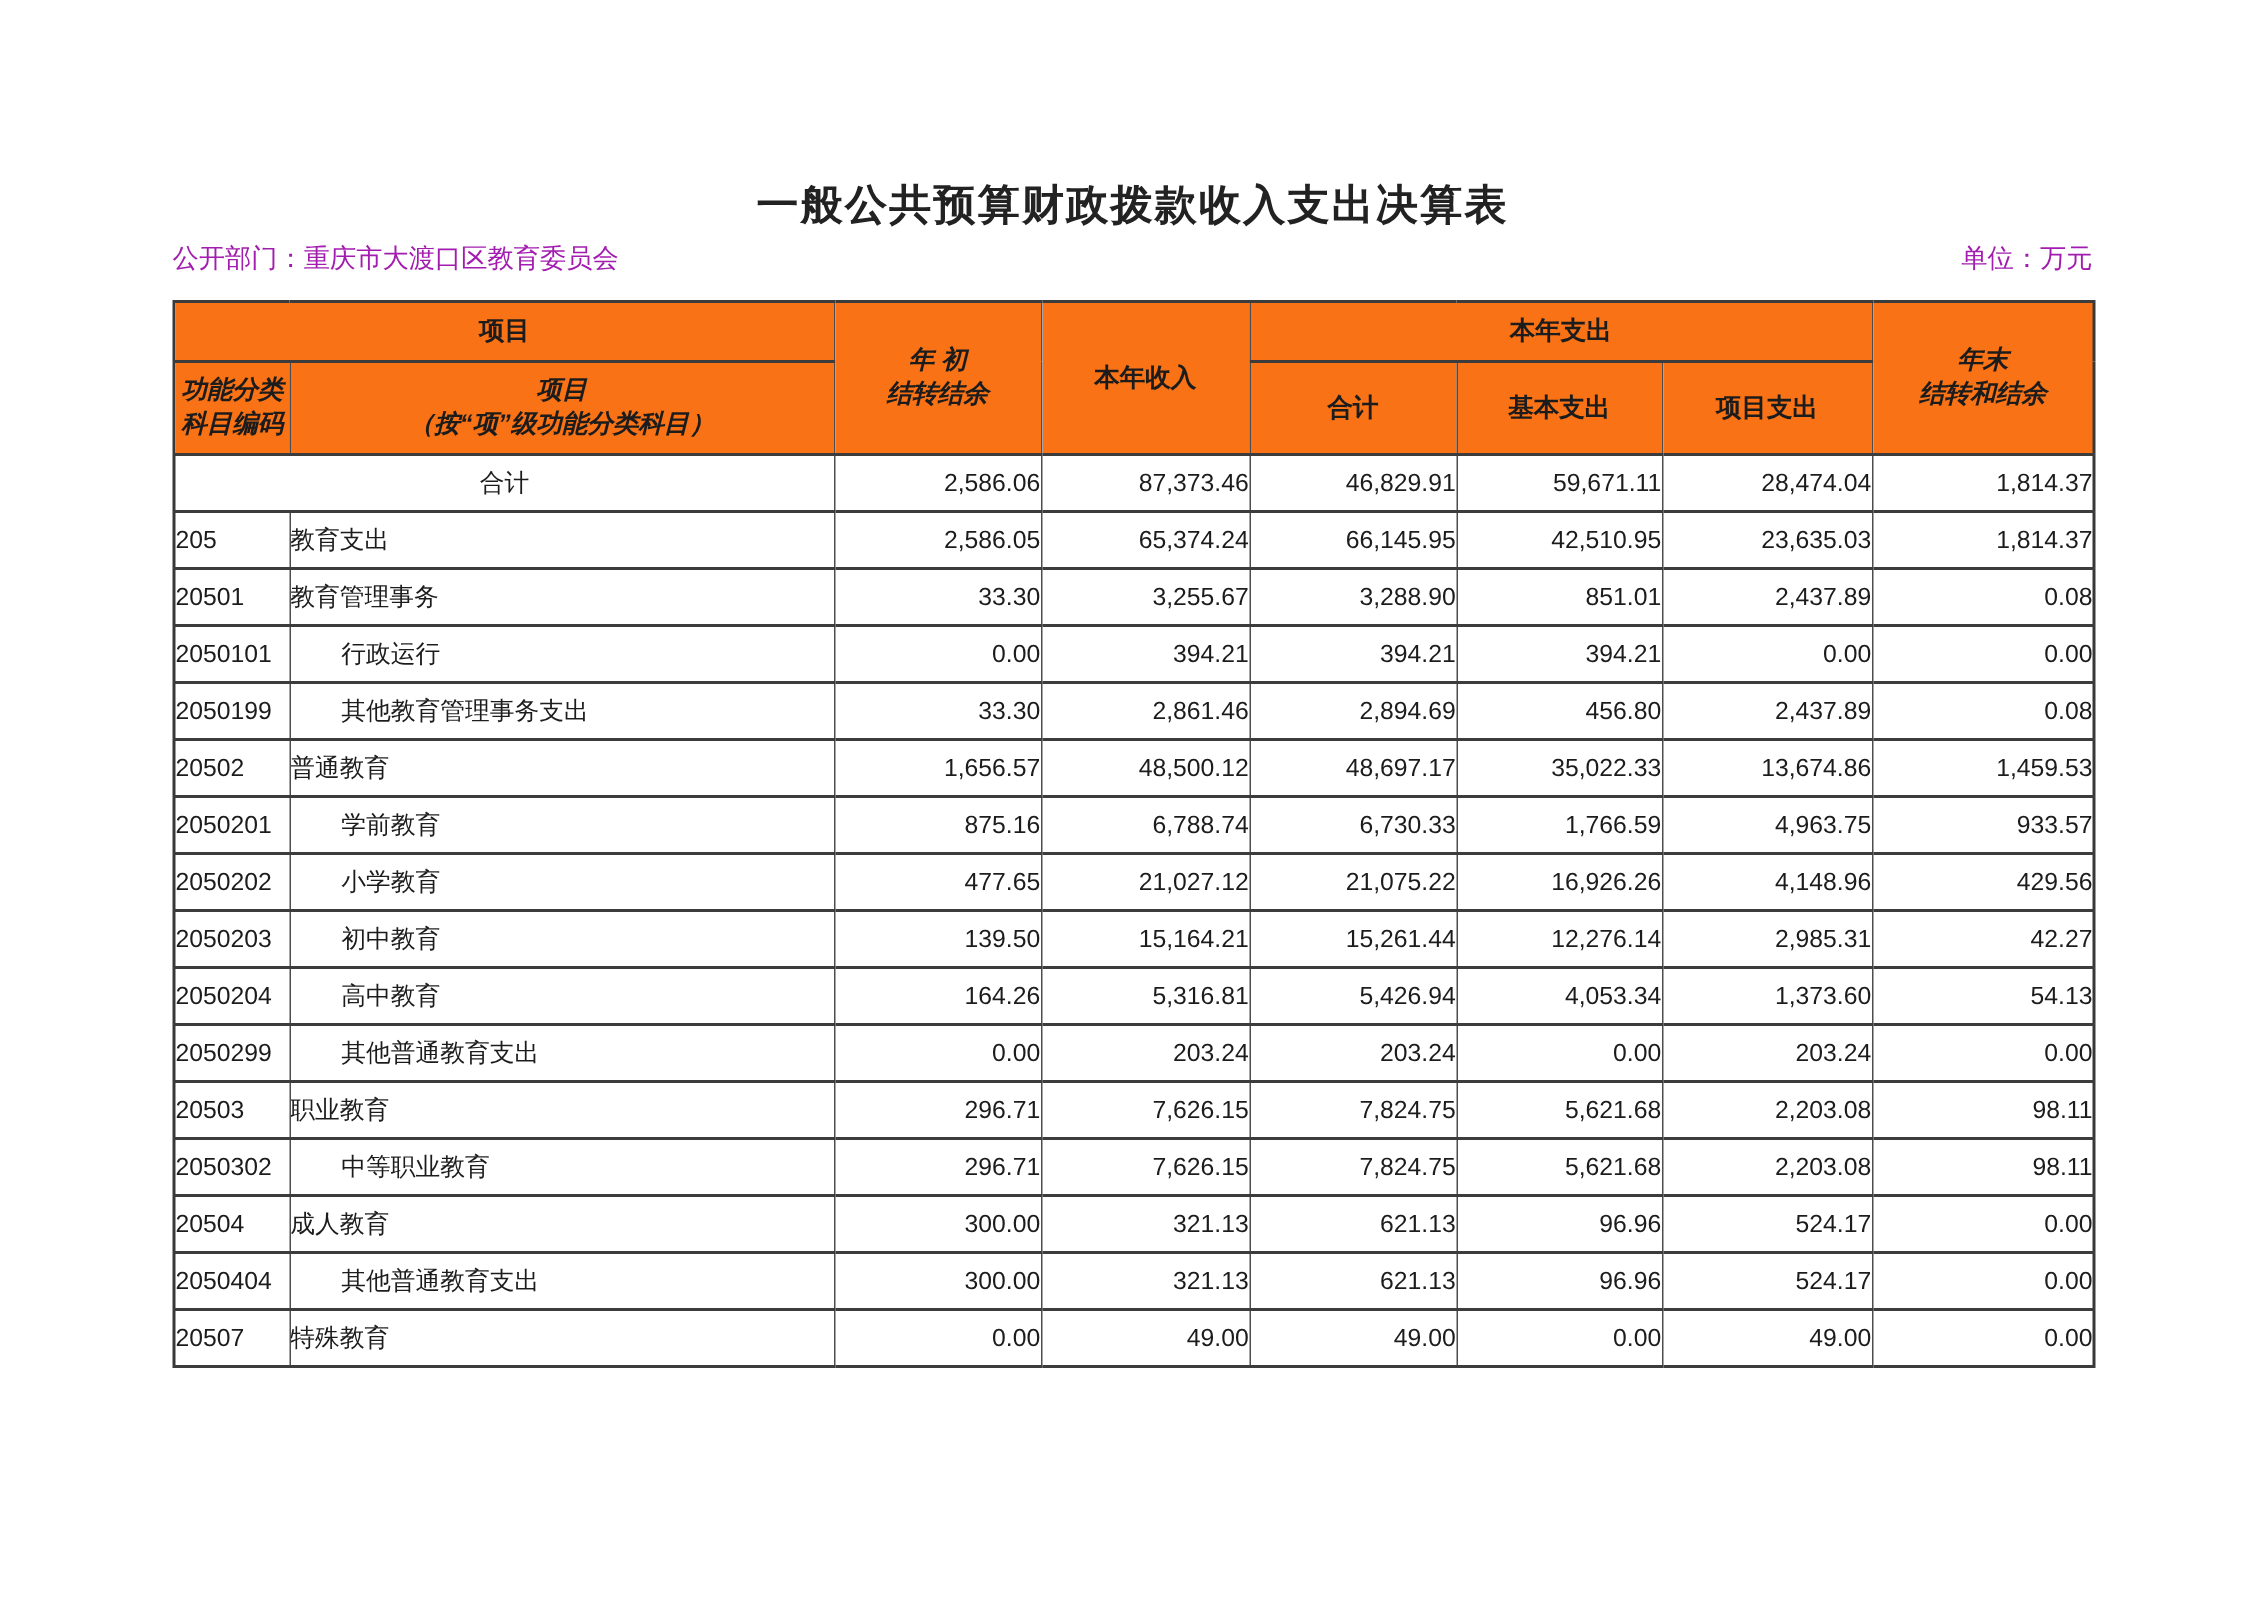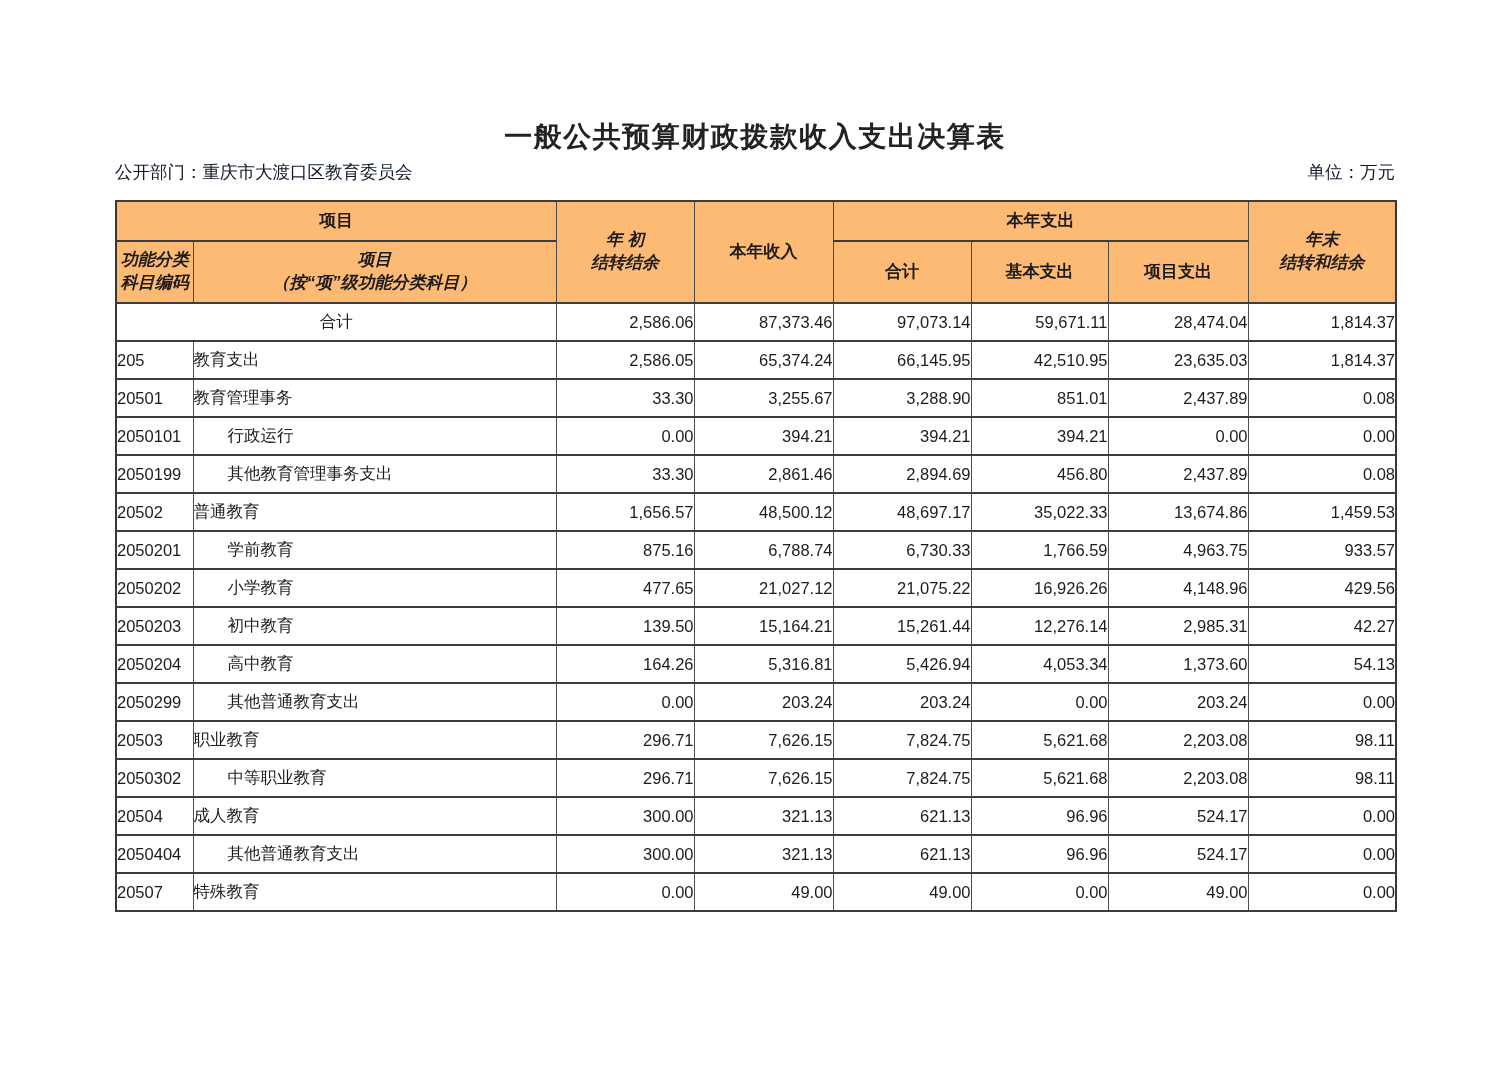--- a/index.html
+++ b/index.html
@@ -31,21 +31,21 @@
   .meta-row {
     position: absolute;
     top: 160px;
     left: 115px;
     width: 1280px;
     display: flex;
     justify-content: space-between;
     align-items: baseline;
     font-family: "Liberation Serif", serif;
     font-size: 17.5px;
-    color: #0f172a;
+    color: #a21caf;
     gap: 48px;
   }
   .table-wrap {
     position: absolute;
     top: 200px;
     left: 115px;
     width: 1280px;
   }
   table.budget {
     width: 1280px;
@@ -63,21 +63,21 @@
     overflow: hidden;
     box-sizing: border-box;
   }
   table.budget th {
     font-size: 17px;
     font-weight: bold;
     color: #1c1c1c;
     text-align: center;
     vertical-align: middle;
     line-height: 1.35;
-    background: #fdba74;
+    background: #f97316;
   }
   tr.hdr-row-1 th { height: 40px; }
   tr.hdr-row-2 th { height: 62px; }
   table.budget td {
     height: 38px;
     font-size: 16.5px;
     color: #1c1c1c;
     vertical-align: middle;
     background: #ffffff;
   }
@@ -166,21 +166,21 @@
           <th>合计</th>
           <th>基本支出</th>
           <th>项目支出</th>
         </tr>
       </thead>
       <tbody>
           <tr>
             <td colspan="2" class="cell-name merged-total">合计</td>
             <td class="cell-num">2,586.06</td>
             <td class="cell-num">87,373.46</td>
-            <td class="cell-num">97,073.14</td>
+            <td class="cell-num">46,829.91</td>
             <td class="cell-num">59,671.11</td>
             <td class="cell-num">28,474.04</td>
             <td class="cell-num">1,814.37</td>
           </tr>
           <tr>
             <td class="cell-code">205</td>
             <td class="cell-name">教育支出</td>
             <td class="cell-num">2,586.05</td>
             <td class="cell-num">65,374.24</td>
             <td class="cell-num">66,145.95</td>

